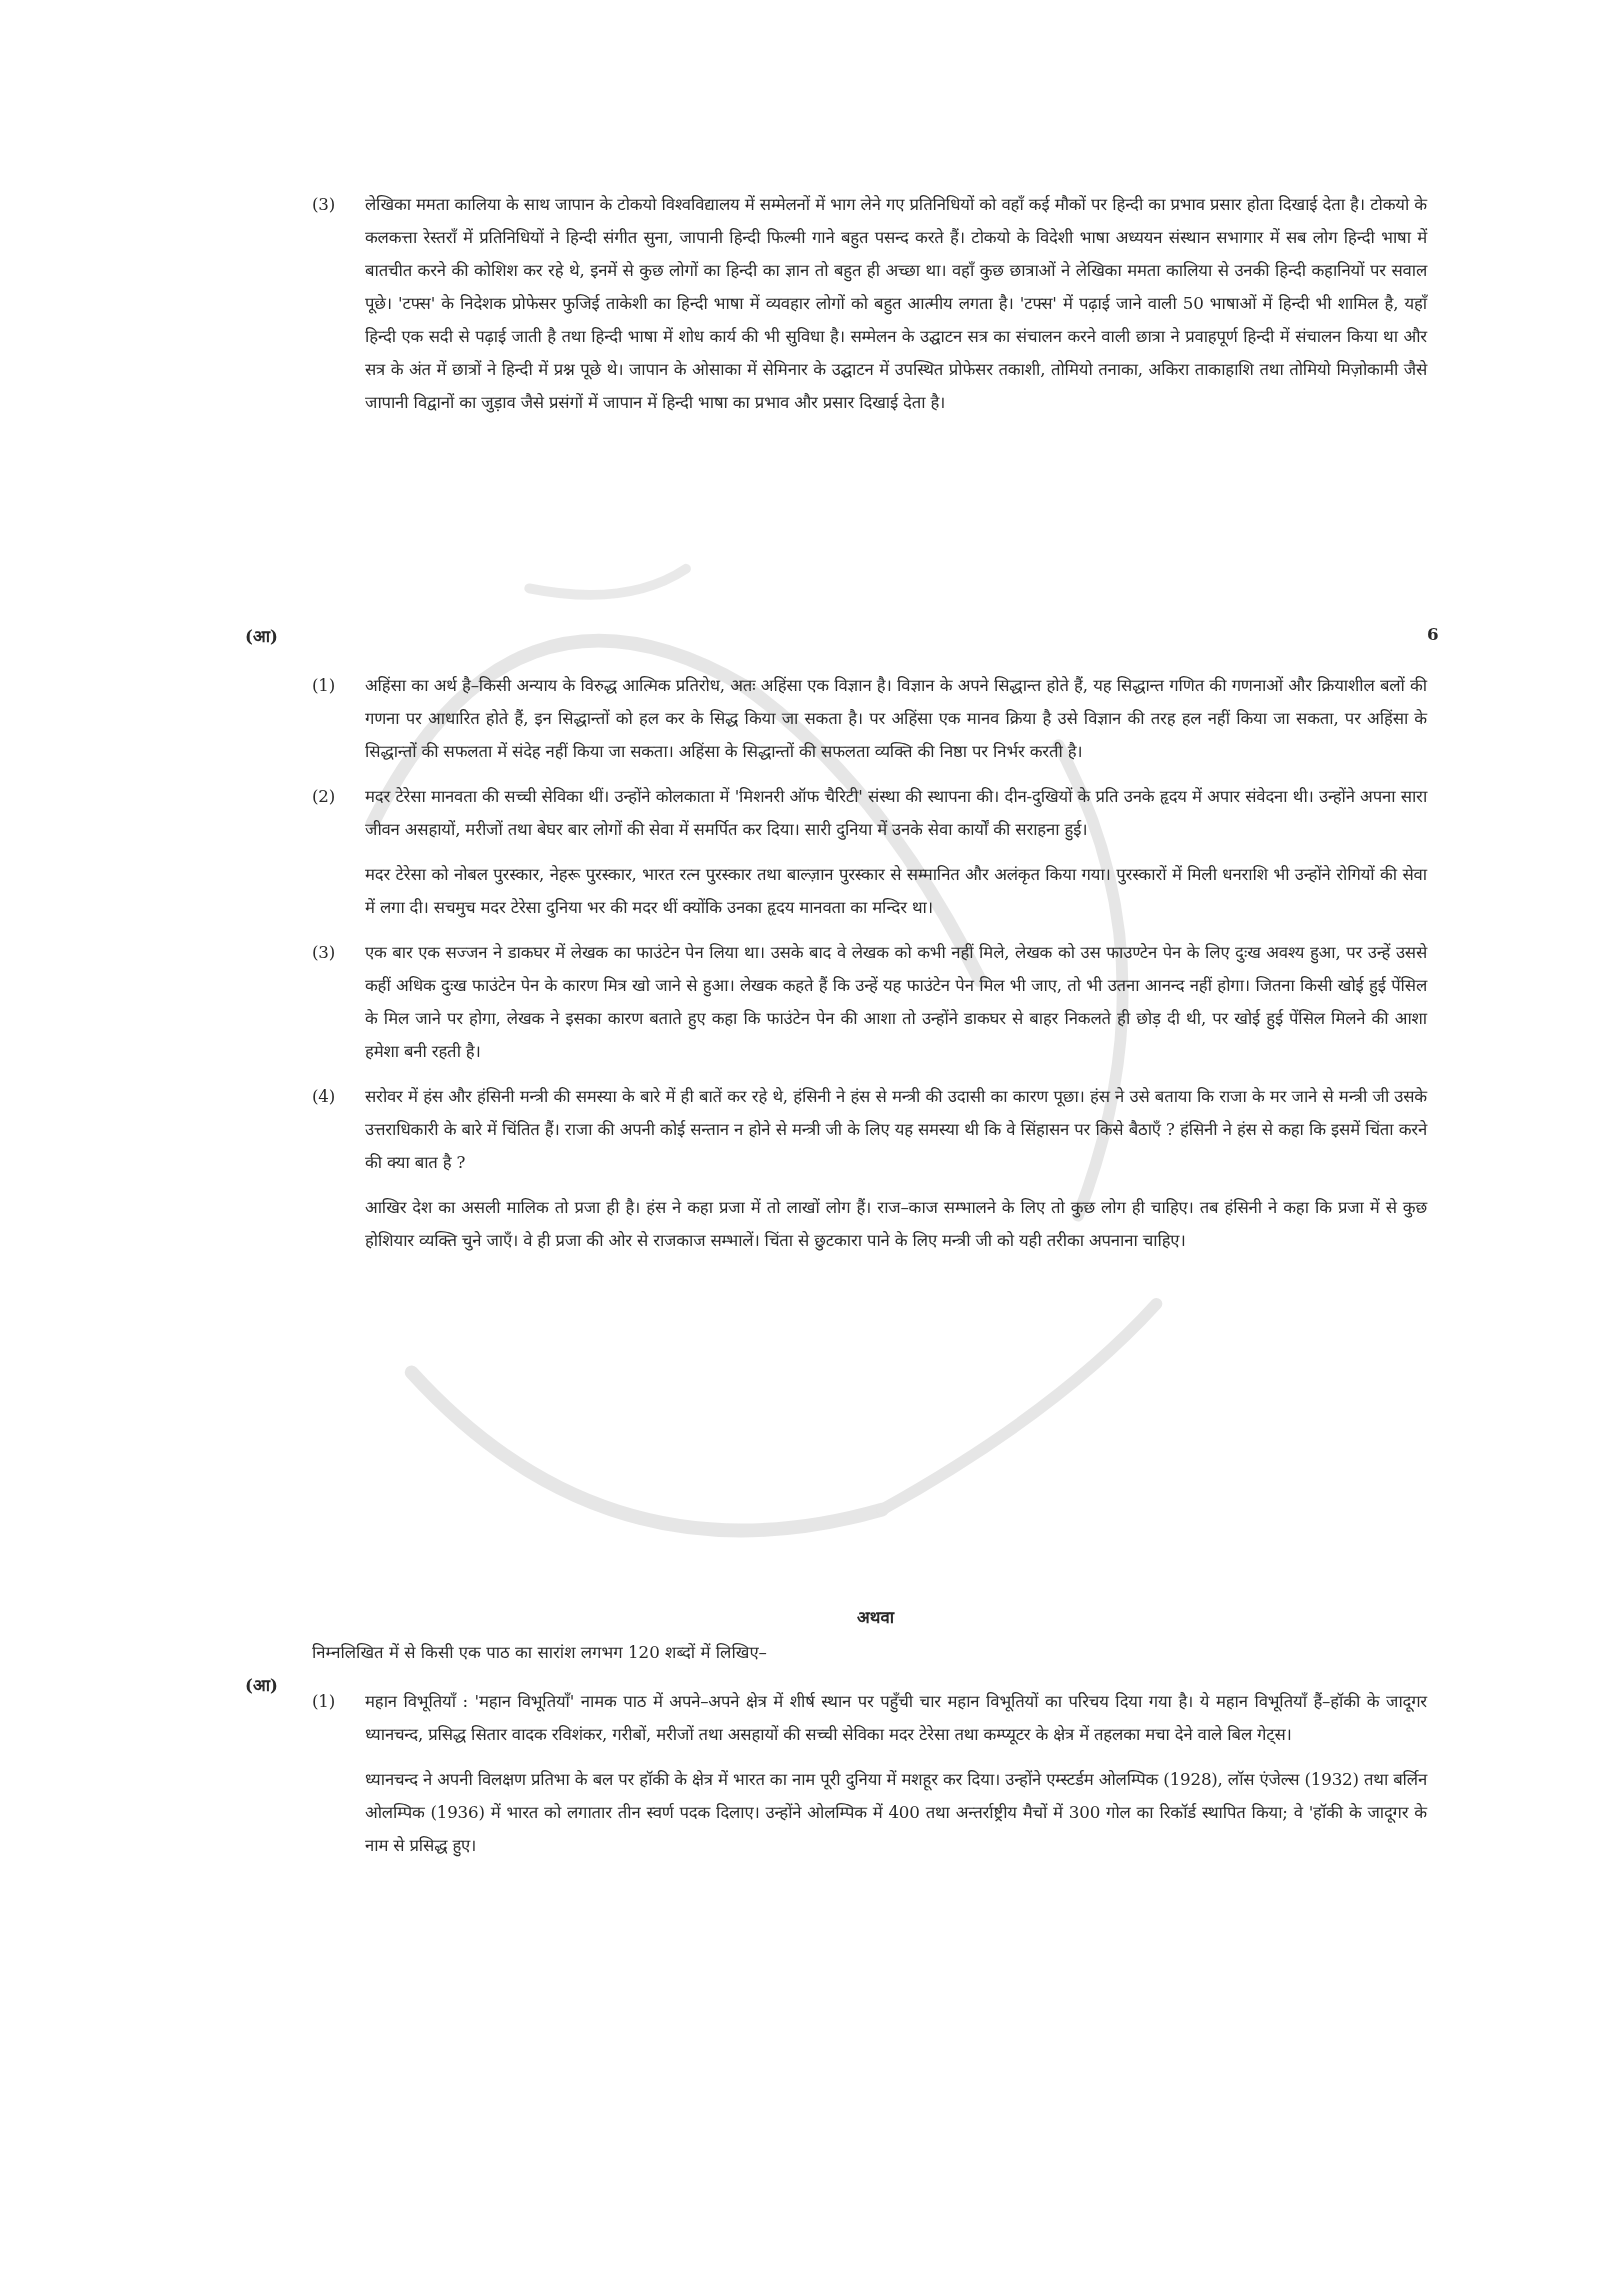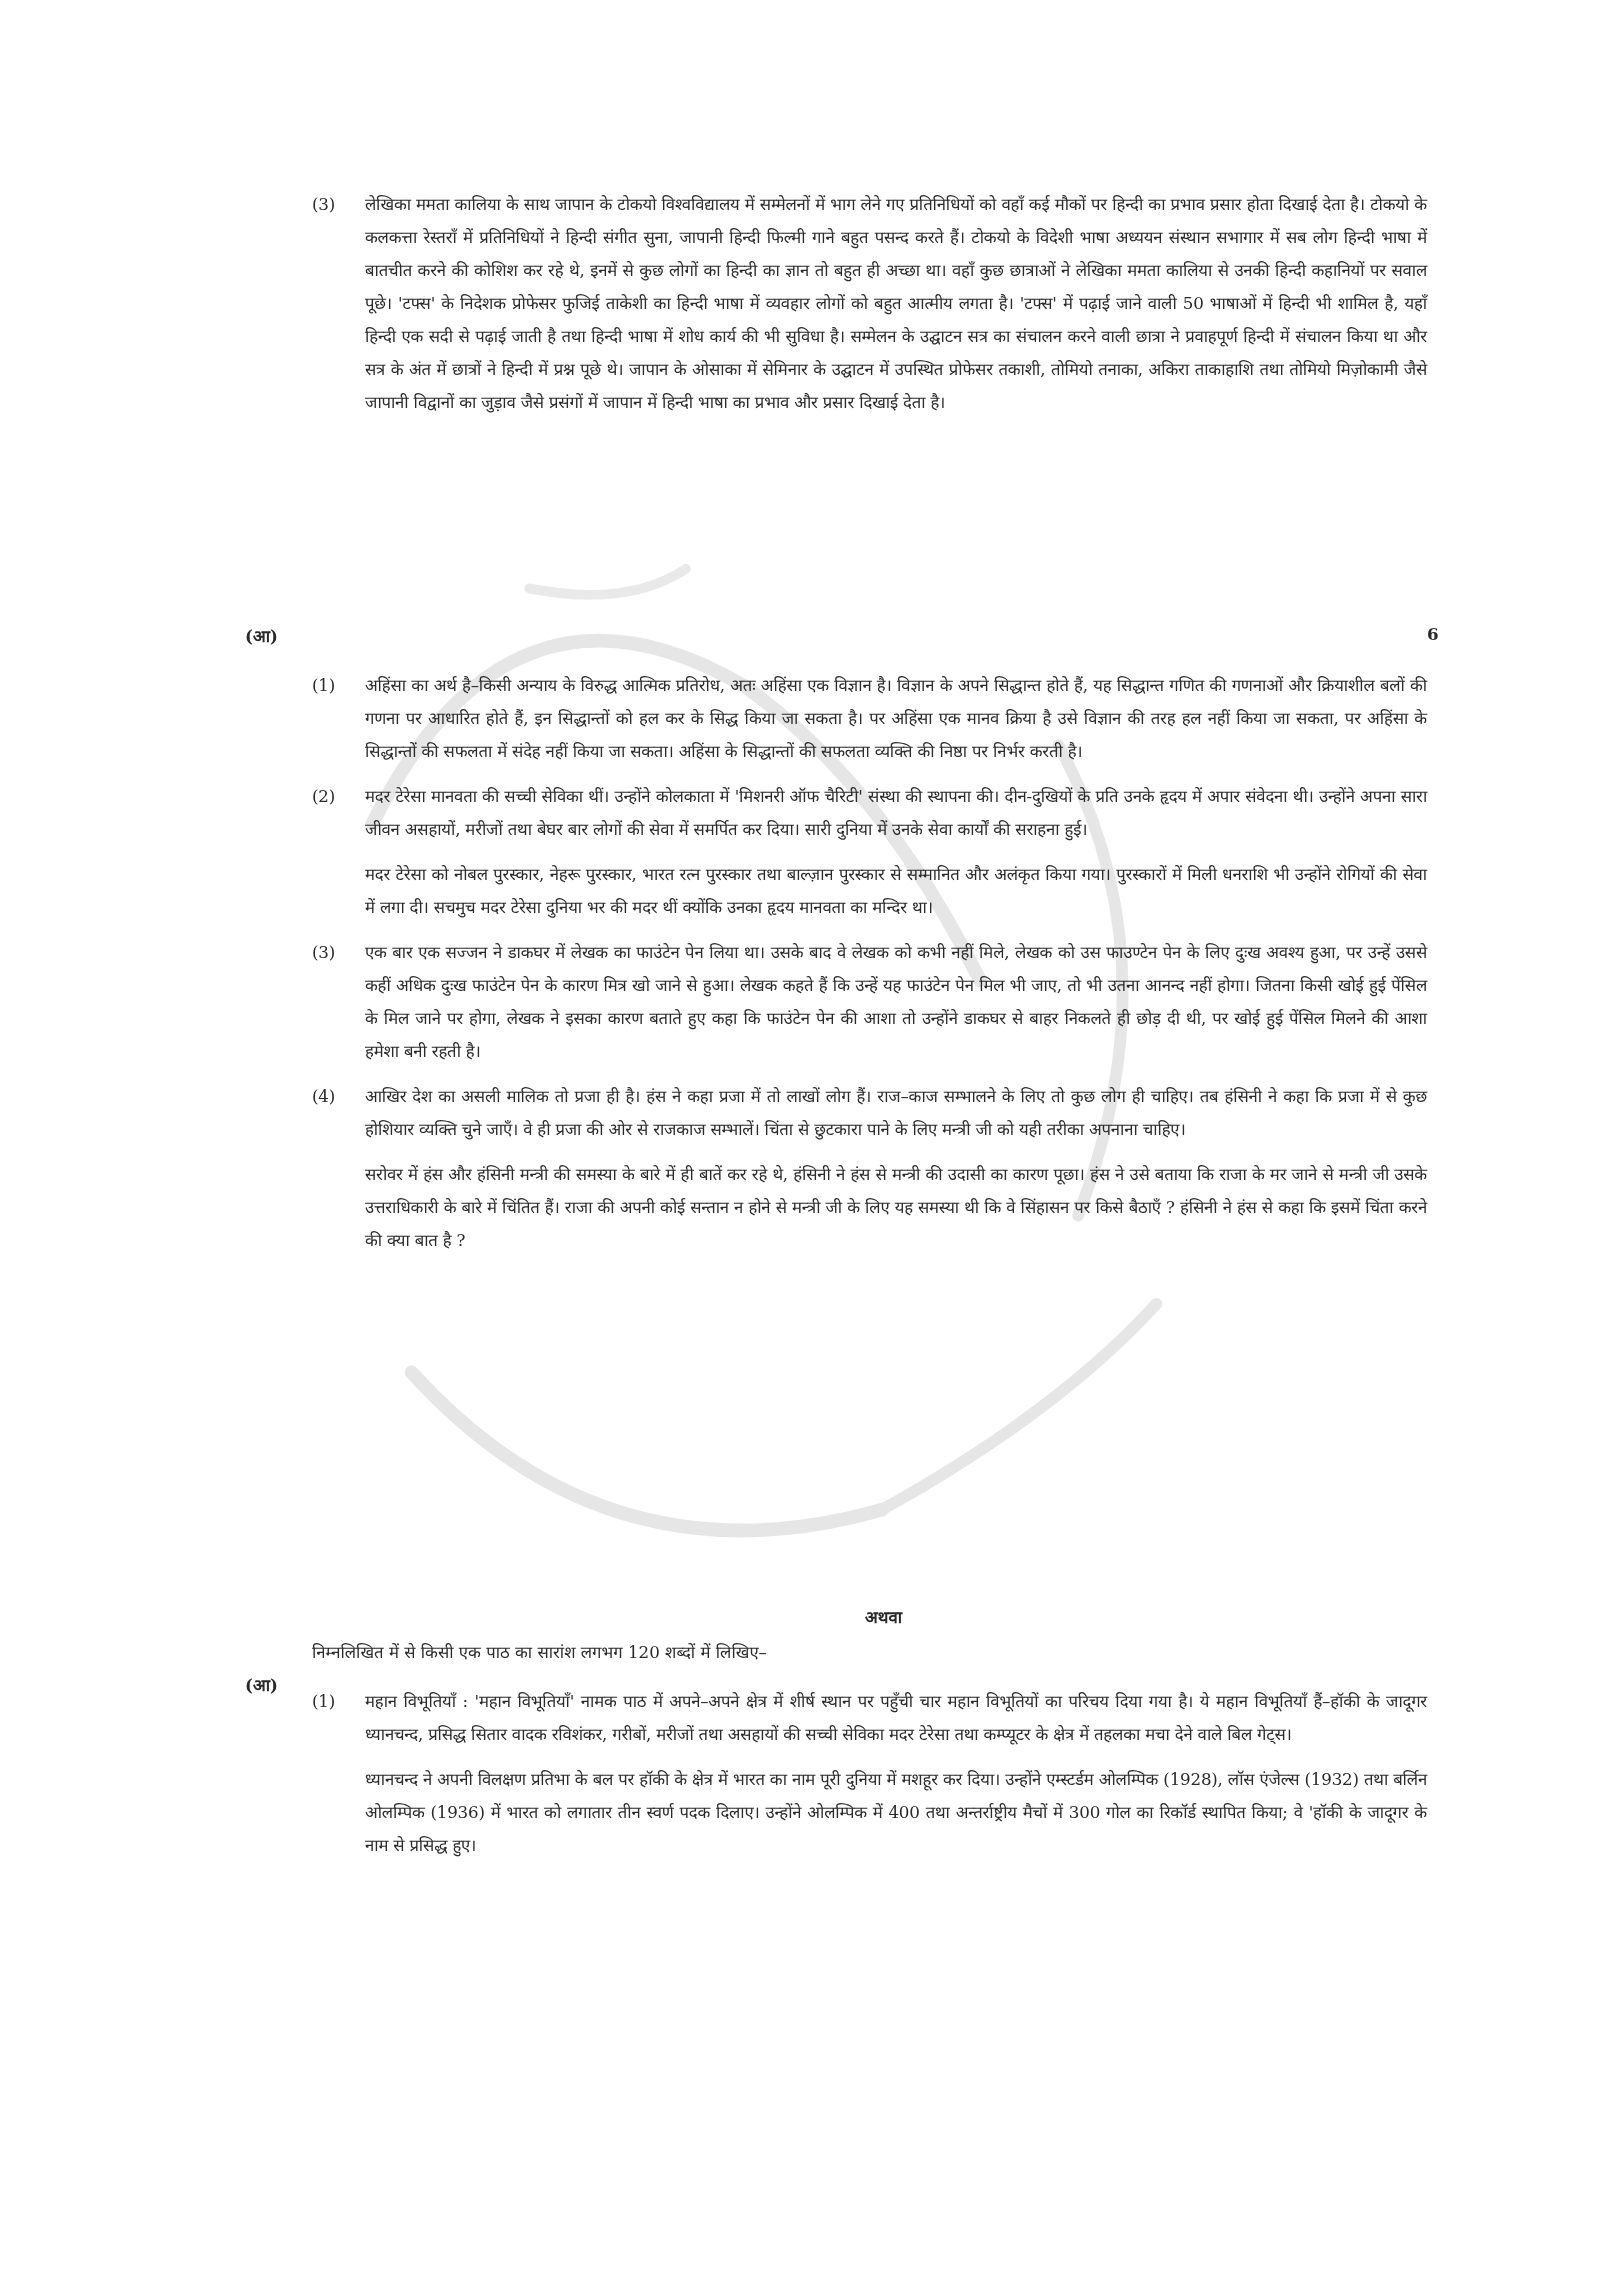--- a/index.html
+++ b/index.html
@@ -55,21 +55,21 @@
       font-weight: bold;
       font-size: 16.7px;
     }
     .marks {
       position: absolute;
       font-weight: bold;
       font-size: 16.7px;
     }
     .center-heading {
       position: absolute;
-      left: 320px;
+      left: 312px;
       width: 1127px;
       text-align: center;
       font-weight: bold;
       font-size: 16.7px;
     }
     .instruction {
       position: absolute;
       left: 312px;
       width: 1127px;
       font-weight: normal;
@@ -110,22 +110,22 @@
       <span class="num">(2)</span>
       <p class="para">मदर टेरेसा मानवता की सच्ची सेविका थीं। उन्होंने कोलकाता में 'मिशनरी ऑफ चैरिटी' संस्था की स्थापना की। दीन-दुखियों के प्रति उनके हृदय में अपार संवेदना थी। उन्होंने अपना सारा जीवन असहायों, मरीजों तथा बेघर बार लोगों की सेवा में समर्पित कर दिया। सारी दुनिया में उनके सेवा कार्यों की सराहना हुई।</p>
       <p class="para">मदर टेरेसा को नोबल पुरस्कार, नेहरू पुरस्कार, भारत रत्न पुरस्कार तथा बाल्ज़ान पुरस्कार से सम्मानित और अलंकृत किया गया। पुरस्कारों में मिली धनराशि भी उन्होंने रोगियों की सेवा में लगा दी। सचमुच मदर टेरेसा दुनिया भर की मदर थीं क्योंकि उनका हृदय मानवता का मन्दिर था।</p>
     </div>
     <div class="item" style="margin-top:7.8px;">
       <span class="num">(3)</span>
       <p class="para">एक बार एक सज्जन ने डाकघर में लेखक का फाउंटेन पेन लिया था। उसके बाद वे लेखक को कभी नहीं मिले, लेखक को उस फाउण्टेन पेन के लिए दुःख अवश्य हुआ, पर उन्हें उससे कहीं अधिक दुःख फाउंटेन पेन के कारण मित्र खो जाने से हुआ। लेखक कहते हैं कि उन्हें यह फाउंटेन पेन मिल भी जाए, तो भी उतना आनन्द नहीं होगा। जितना किसी खोई हुई पेंसिल के मिल जाने पर होगा, लेखक ने इसका कारण बताते हुए कहा कि फाउंटेन पेन की आशा तो उन्होंने डाकघर से बाहर निकलते ही छोड़ दी थी, पर खोई हुई पेंसिल मिलने की आशा हमेशा बनी रहती है।</p>
     </div>
     <div class="item" style="margin-top:7.8px;">
       <span class="num">(4)</span>
+      <p class="para">सरोवर में हंस और हंसिनी मन्त्री की समस्या के बारे में ही बातें कर रहे थे, हंसिनी ने हंस से मन्त्री की उदासी का कारण पूछा। हंस ने उसे बताया कि राजा के मर जाने से मन्त्री जी उसके उत्तराधिकारी के बारे में चिंतित हैं। राजा की अपनी कोई सन्तान न होने से मन्त्री जी के लिए यह समस्या थी कि वे सिंहासन पर किसे बैठाएँ ? हंसिनी ने हंस से कहा कि इसमें चिंता करने की क्या बात है ?</p>
       <p class="para">आखिर देश का असली मालिक तो प्रजा ही है। हंस ने कहा प्रजा में तो लाखों लोग हैं। राज–काज सम्भालने के लिए तो कुछ लोग ही चाहिए। तब हंसिनी ने कहा कि प्रजा में से कुछ होशियार व्यक्ति चुने जाएँ। वे ही प्रजा की ओर से राजकाज सम्भालें। चिंता से छुटकारा पाने के लिए मन्त्री जी को यही तरीका अपनाना चाहिए।</p>
-      <p class="para">सरोवर में हंस और हंसिनी मन्त्री की समस्या के बारे में ही बातें कर रहे थे, हंसिनी ने हंस से मन्त्री की उदासी का कारण पूछा। हंस ने उसे बताया कि राजा के मर जाने से मन्त्री जी उसके उत्तराधिकारी के बारे में चिंतित हैं। राजा की अपनी कोई सन्तान न होने से मन्त्री जी के लिए यह समस्या थी कि वे सिंहासन पर किसे बैठाएँ ? हंसिनी ने हंस से कहा कि इसमें चिंता करने की क्या बात है ?</p>
     </div>
   </div>
 
   <div class="center-heading" style="top:1605px;">अथवा</div>
 
   <div class="instruction" style="top:1640px;">निम्नलिखित में से किसी एक पाठ का सारांश लगभग 120 शब्दों में लिखिए–</div>
 
   <div class="section-label" style="left:245px;top:1673px;">(आ)</div>
   <div class="block" style="top:1673px;">
     <div class="item">

